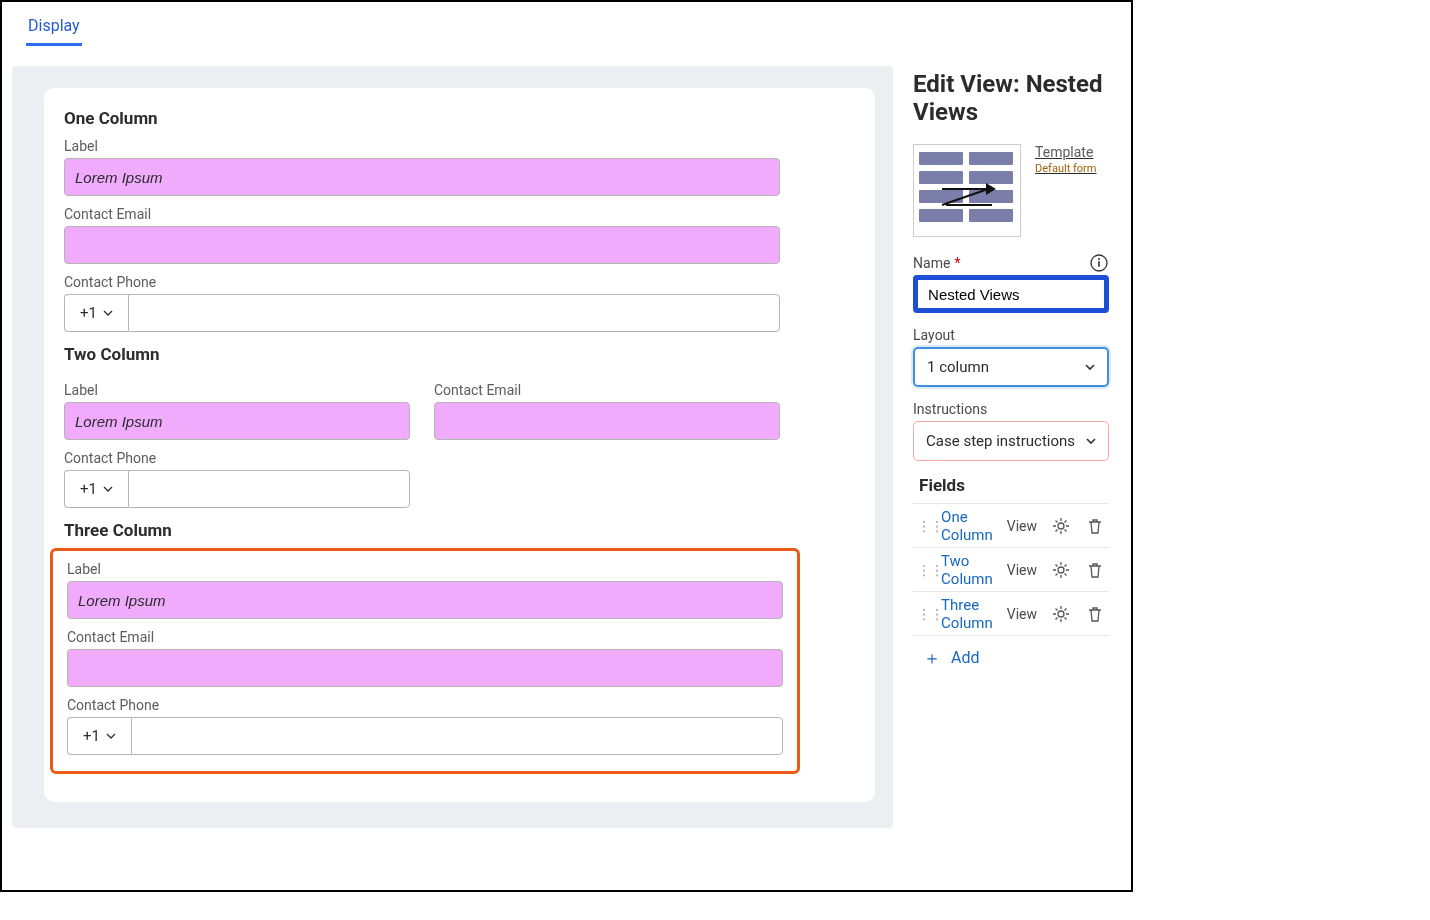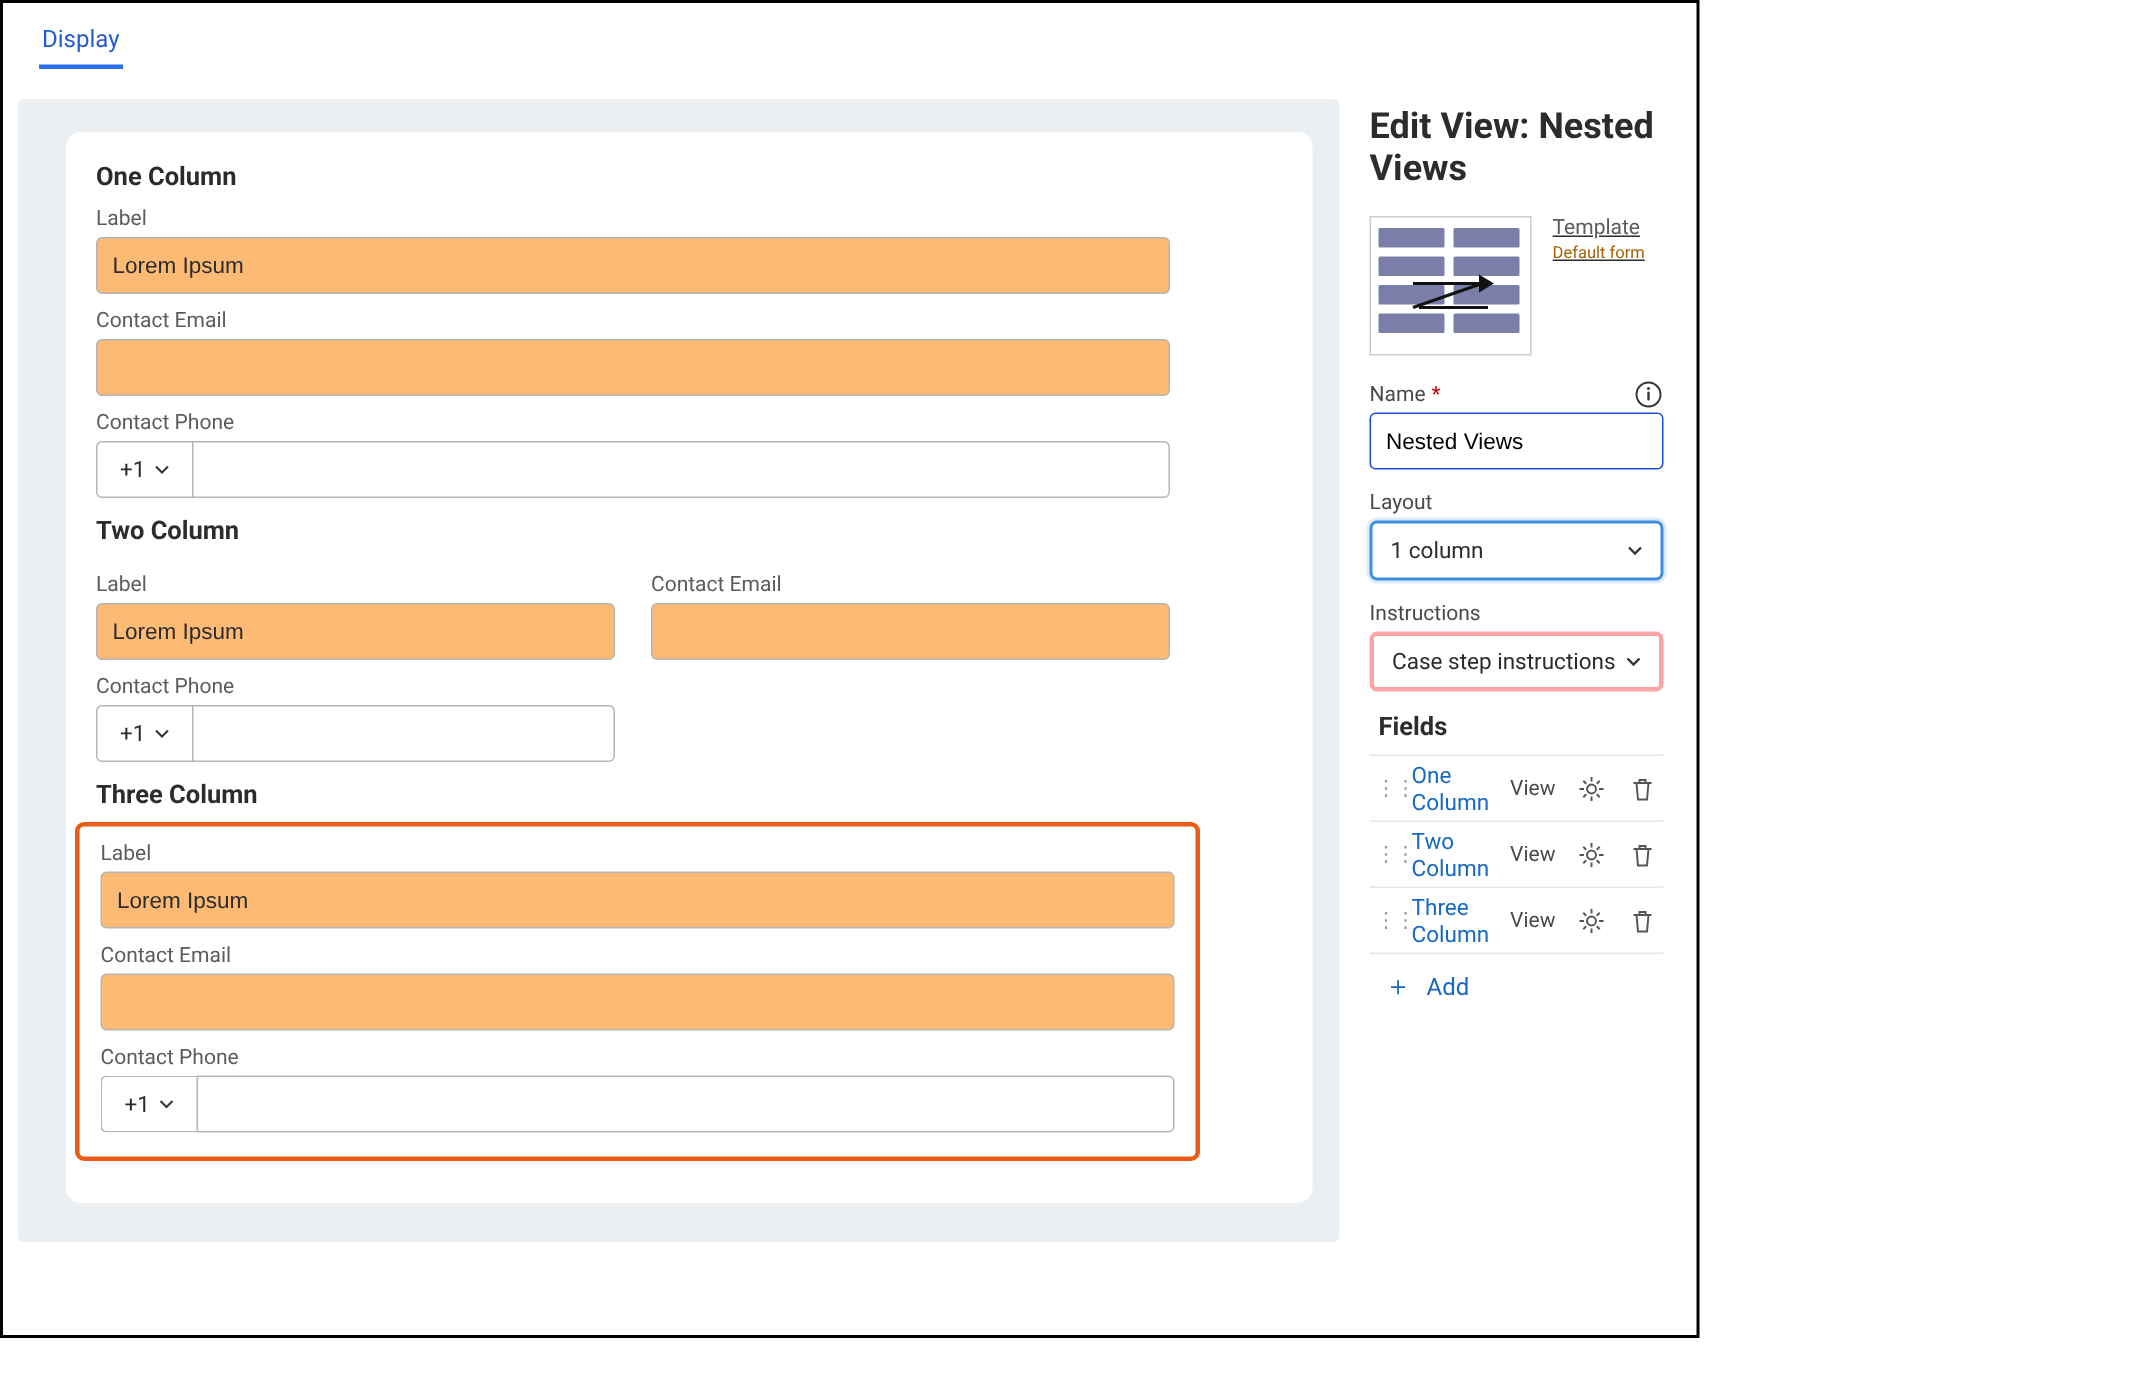--- a/index.html
+++ b/index.html
@@ -63,25 +63,26 @@
   .field-label {
     color: #5c5c5c;
     font-size: 14px;
     margin: 10px 0 4px 0;
   }
   .text-input {
     width: 100%;
     height: 38px;
     border: 1px solid #b5b5b5;
     border-radius: 4px;
-    background: #fdba74;
+    background: #f0abfc;
     padding: 12px 10px;
     font-size: 15px;
     color: #2c2c2c;
     outline: none;
+    font-style: italic;
   }
   .text-input.full { width: 716px; max-width: 100%; }
   .phone-group {
     display: flex;
     width: 716px;
     max-width: 100%;
   }
   .phone-prefix {
     width: 64px;
     height: 38px;
@@ -189,31 +190,31 @@
   .info-icon {
     position: absolute;
     right: 0;
     top: -2px;
     width: 20px; height: 20px;
     cursor: pointer;
   }
   .side-input {
     width: 100%;
     height: 38px;
-    border: 1px solid #1d4ed8;
+    border: 5px solid #1d4ed8;
     border-radius: 4px;
     padding: 0 10px;
     font-size: 15px;
     outline: none;
     background: #fff;
   }
   .side-select {
     width: 100%;
     height: 40px;
-    border: 3px solid #fca5a5;
+    border: 1px solid #fca5a5;
     border-radius: 5px;
     padding: 0 12px;
     font-size: 15px;
     display: flex;
     align-items: center;
     justify-content: space-between;
     cursor: pointer;
     background: #fff;
   }
   .side-select.focused {

